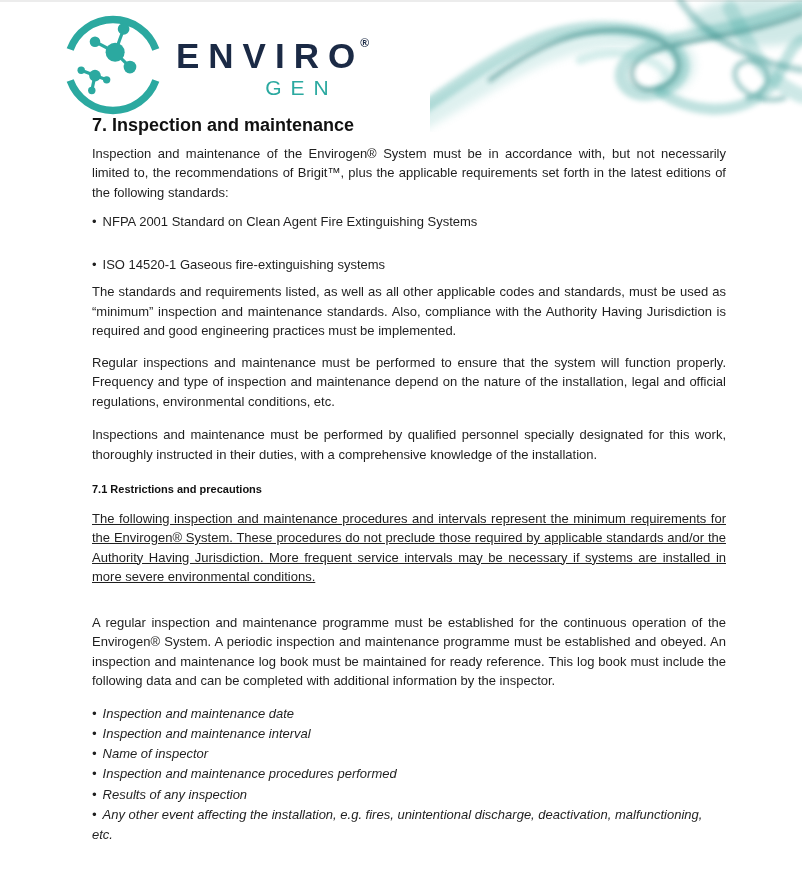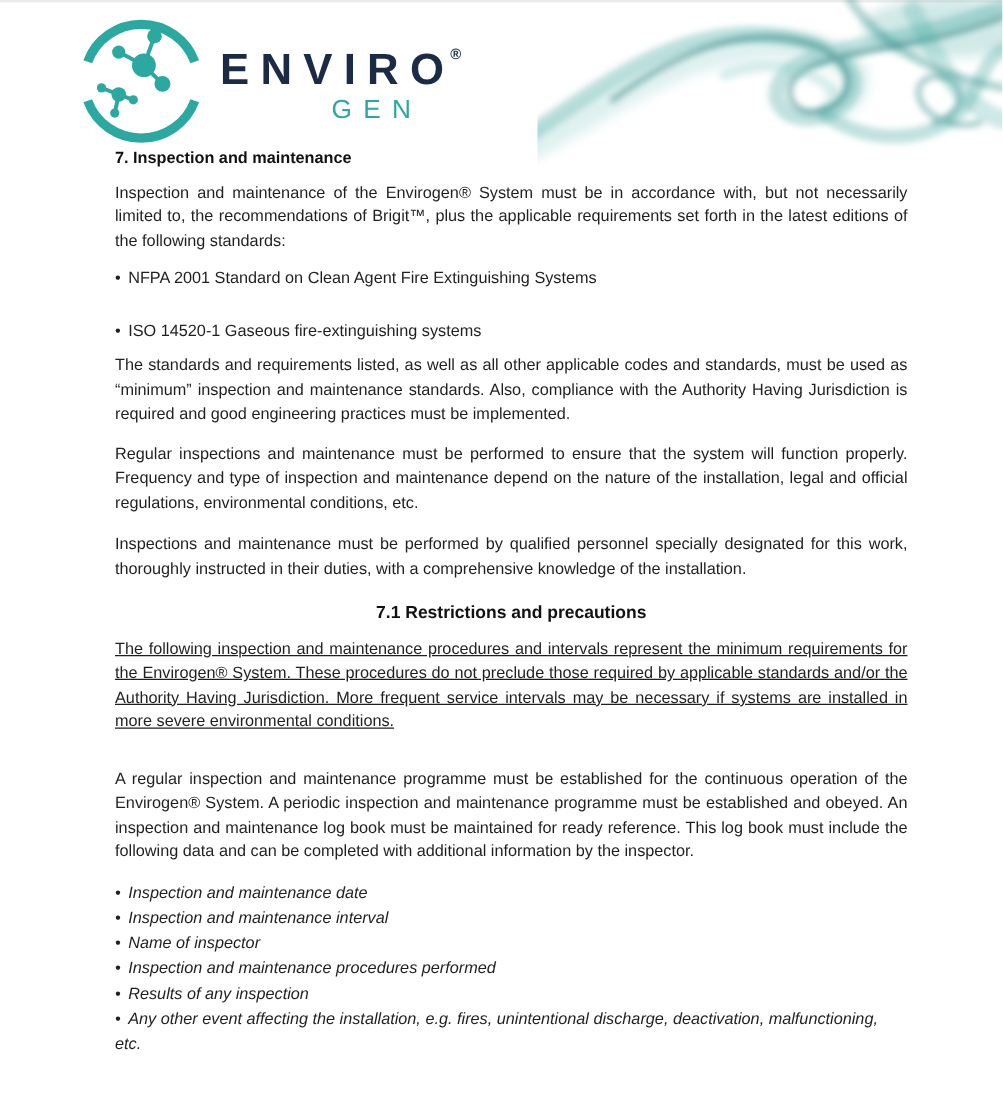--- a/index.html
+++ b/index.html
@@ -23,22 +23,22 @@
     font-size:21px;font-weight:400;letter-spacing:9px;color:#2ba9a0;
     text-align:center;margin-top:4px;padding-left:58px;line-height:1;
   }
   .smoke{position:absolute;right:0;top:0;width:372px;height:132px;display:block;}
 
   
   .content{
     position:absolute;left:92px;top:116px;width:634px;
     font-size:13px;line-height:19.5px;color:#1f1f1f;
   }
-  .h-main{font-size:13px;font-weight:700;margin:0 0 8px 0;color:#111;}
-  .h-sub{font-size:14px;font-weight:700;margin:0 0 9px 0;color:#111;text-align:center;}
+  .h-main{font-size:18px;font-weight:700;margin:0 0 8px 0;color:#111;}
+  .h-sub{font-size:11px;font-weight:700;margin:0 0 9px 0;color:#111;}
   .para{margin:0;text-align:justify;}
   .para.sp10{margin-bottom:10px;}
   .para.sp12{margin-bottom:12px;}
   .para.sp14{margin-bottom:14px;}
   .para.sp24{margin-bottom:16px;}
   .para.sp26{margin-bottom:26px;text-decoration:underline;}
   .bullet{margin:0;}
   .bullet::before{content:"•";margin-right:6px;}
   .bullet.gap-big{margin-bottom:23px;}
   .bullet.gap-med{margin-bottom:8px;}

